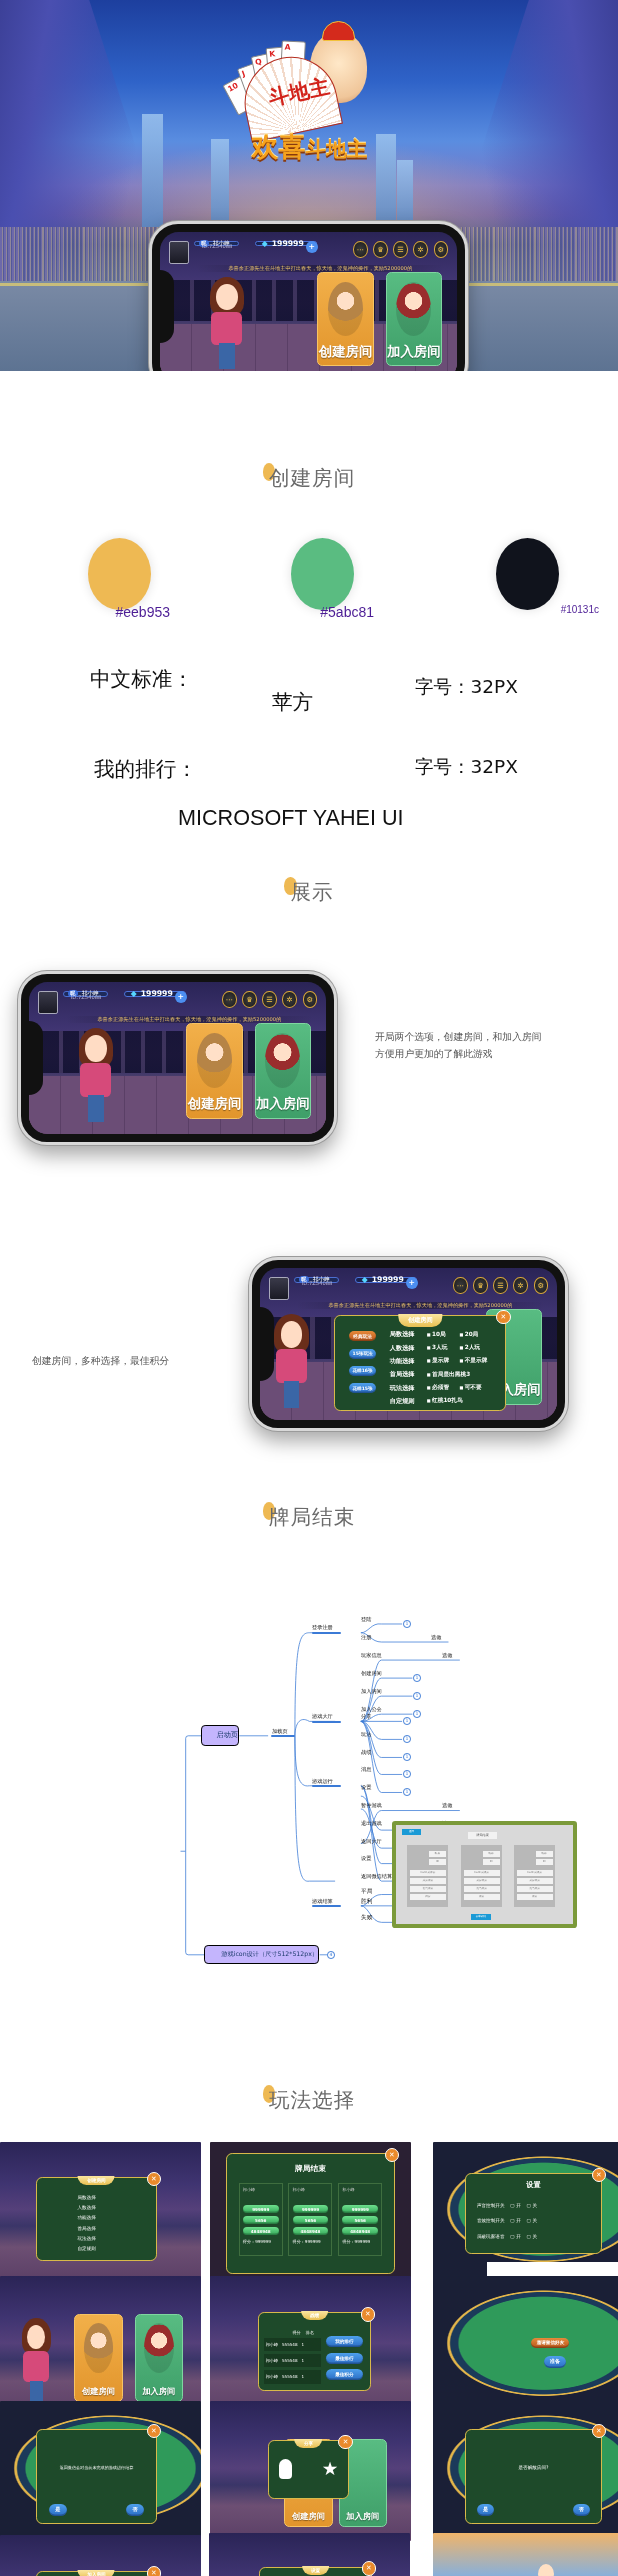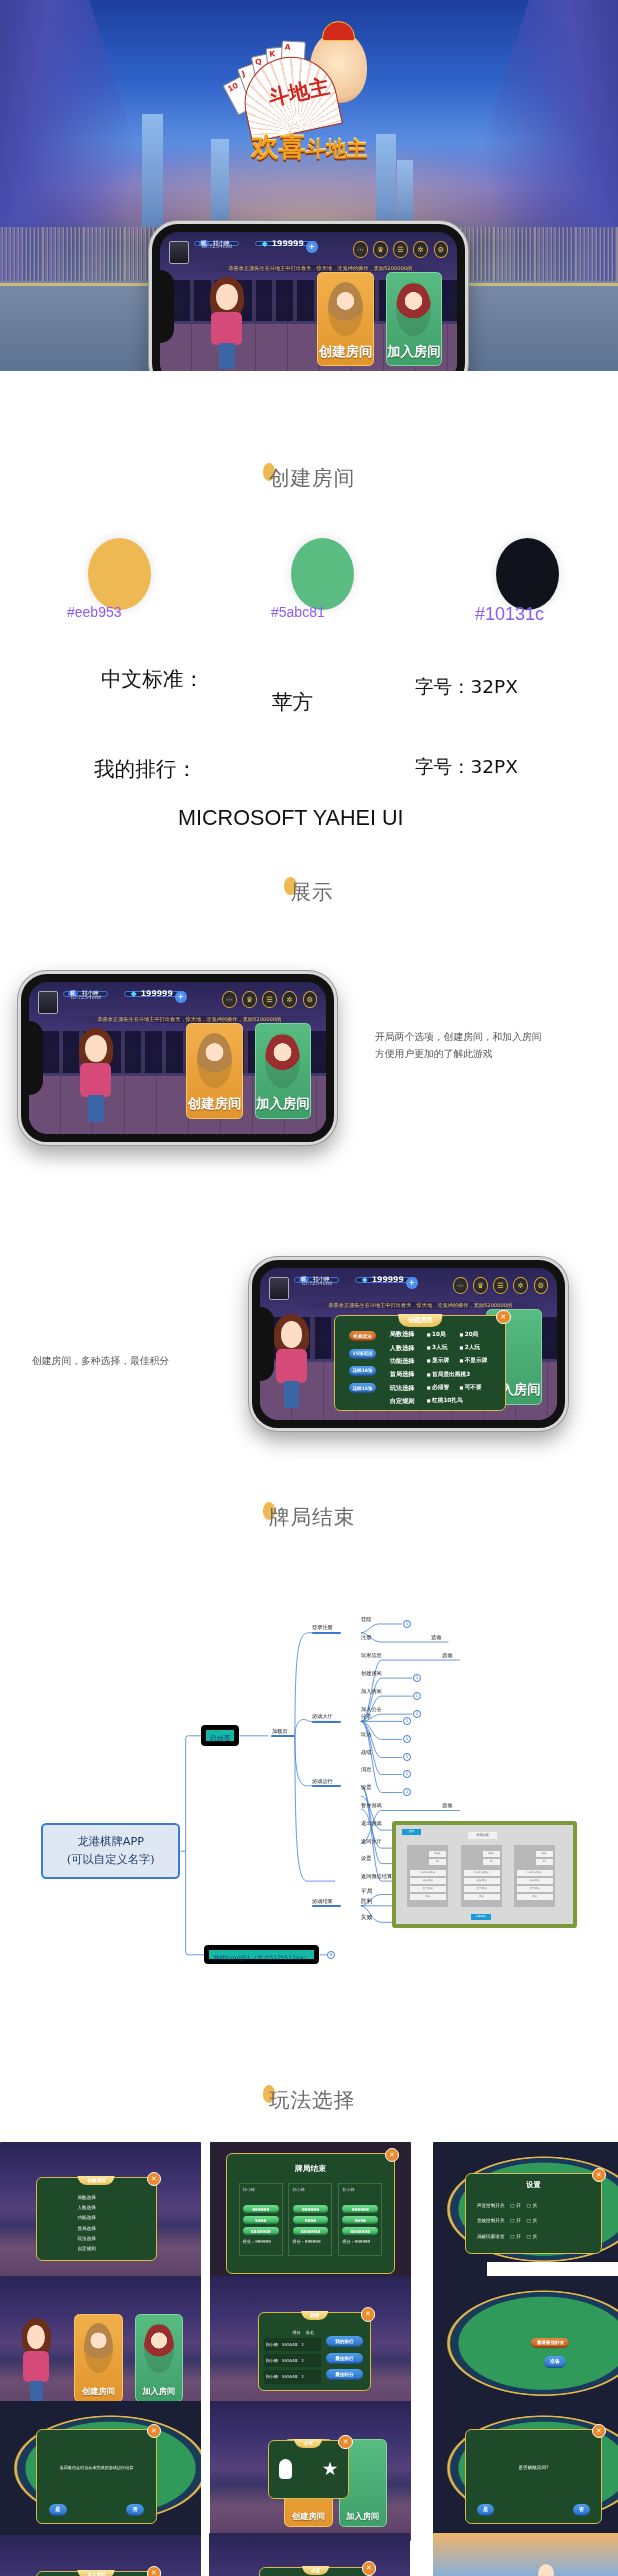--- a/index.html
+++ b/index.html
@@ -64,28 +64,28 @@
 .pill.green{background:linear-gradient(#6ee08e,#34a858)}
 .opt-row{display:flex;align-items:center;color:#fff;font-size:6.2px;font-weight:bold;margin-bottom:8%}
 .opt-row .lbl{width:34%}
 .opt-row .v{width:30%;font-size:5.7px}
 .opt-row .v:before{content:"■ ";color:#fff;font-size:4.1px}
 
 .sec-title{position:absolute;left:0;width:618px;text-align:center;font-size:20.6px;color:#6a6a6a;font-family:"DejaVu Sans",sans-serif;letter-spacing:1px}
 .sec-title .dot{display:inline-block;width:12.4px;height:17.5px;border-radius:50%;background:#eeb953;vertical-align:top;margin-right:-6.2px;position:relative;top:-1px}
 .sec-title .txt{position:relative}
 .swatch{position:absolute;top:538px;width:63px;height:72px;border-radius:50%;box-shadow:0 0 10.3px rgba(0,0,0,.12)}
-.swatch-label{position:absolute;top:603px;width:103px;text-align:left;font-size:15.5px;color:#8b5cf6;font-family:"Liberation Sans",sans-serif}
+.swatch-label{position:absolute;top:603px;width:103px;text-align:right;font-size:15.5px;color:#4c1d95;font-family:"Liberation Sans",sans-serif}
 .spec{position:absolute;font-size:20.6px;color:#111;font-family:"DejaVu Sans",sans-serif}
 .spec-size{position:absolute;font-size:18.5px;color:#111;font-family:"DejaVu Sans",sans-serif}
 .desc{position:absolute;font-size:10.8px;color:#555;line-height:16.5px;font-family:Liberation Mono, monospace}
 
 #mindmap{left:31px;top:1540px;width:567px;height:438px}
 .mm-root{position:absolute;left:10.3px;top:283px;width:139px;height:56px;border:2.1px solid #3b7ad6;border-radius:5.2px;background:#dfe7f3;color:#1a3a6a;font-size:11.3px;text-align:center;padding-top:8.2px;line-height:17.5px}
-.mm-box{position:absolute;border:5px solid #000000;border-radius:4.1px;background:#14b8a6;color:#1a3a6a;font-size:6.7px;text-align:center}
+.mm-box{position:absolute;border:1px solid #000000;border-radius:4.1px;background:#c4b5fd;color:#1a3a6a;font-size:6.7px;text-align:right}
 .mm-lbl{position:absolute;font-size:5.2px;color:#111;white-space:nowrap}
 .mm-line{position:absolute;height:1.5px;background:#3b7ad6;border-radius:1px}
 .mm-badge{position:absolute;width:7.7px;height:7.7px;border-radius:50%;border:0.8px solid #3b7ad6;color:#3b7ad6;font-size:4.6px;text-align:center;line-height:6.2px;background:#fff}
 .mm-proto{position:absolute;left:361px;top:281px;width:185px;height:107px;background:#7b9a3a;border-radius:3.1px;padding:4.1px}
 .mm-proto .in{width:100%;height:100%;background:#d9d9d9;position:relative}
 .mm-col{position:absolute;top:19.6px;width:41px;height:62px;background:#b8b8b8}
 .mm-col i{position:absolute;left:2.6px;right:2.6px;height:6.2px;background:#f2f2f2;font-style:normal;font-size:2.6px;color:#777;text-align:center;line-height:6.2px}
 
 .shot{position:absolute;width:201px;height:140px;overflow:hidden;border-radius:1px}
 .shot.lobby{background:linear-gradient(180deg,#2a2456 0%,#3f3471 30%,#55407a 48%,#3a3568 60%,#6d4f73 75%,#5a3f66 100%)}
@@ -164,23 +164,23 @@
   </div>
 </section>
 
 <div class="sec-title" style="top:464px"><span class="dot"></span><span class="txt">创建房间</span></div>
 
 <div class="swatch" style="left:88px;background:#eeb953"></div>
 <div class="swatch" style="left:291px;background:#5abc81"></div>
 <div class="swatch" style="left:496px;background:#10131c"></div>
 <div class="swatch-label" style="left:67px;top:604px;font-size:14px">#eeb953</div>
 <div class="swatch-label" style="left:271px;top:604px;font-size:14px">#5abc81</div>
-<div class="swatch-label" style="left:475px;top:604px;font-size:18px">#10131c</div>
-
-<div class="spec" style="left:101px;top:665px">中文标准：</div>
+<div class="swatch-label" style="left:496px;top:604px;font-size:10px">#10131c</div>
+
+<div class="spec" style="left:90px;top:665px">中文标准：</div>
 <div class="spec" style="left:272px;top:688px">苹方</div>
 <div class="spec-size" style="left:415px;top:674px">字号：32PX</div>
 <div class="spec" style="left:94px;top:755px">我的排行：</div>
 <div class="spec-size" style="left:415px;top:754px">字号：32PX</div>
 <div class="spec" style="left:178px;top:805px;font-family:'Liberation Sans',sans-serif;font-size:21.6px">MICROSOFT YAHEI UI</div>
 
 <div class="sec-title" style="top:878px"><span class="dot"></span><span class="txt">展示</span></div>
 
 <div class="phone" style="left:18px;top:971px;width:319px;height:174px">
   <div class="notch"></div>
@@ -345,24 +345,20 @@
 
       <path d="M640 662 C655 662 660 640 680 640 H720" transform="translate(0,48)"></path>
       <path d="M640 710 H720"></path>
       <path d="M640 710 C655 710 660 742 680 742 H720"></path>
 
       <path d="M560 805 H575"></path>
     </g>
     <path d="M726 672 H738 V748 H726 M738 712 H748" stroke="#a8c87a" stroke-width="4" fill="none"></path>
   </svg>
 
-  <div class="mm-root">
-    <div>龙港棋牌APP</div>
-    <div>(可以自定义名字)</div>
-  </div>
   <div class="mm-box" style="left:170px;top:185px;width:38px;height:20.6px;line-height:18.5px;font-size:7.2px">启动页</div>
   <div class="mm-lbl" style="left:241px;top:188px">加载页</div>
   <div class="mm-line" style="left:240px;top:195px;width:24px"></div>
   <div class="mm-box" style="left:173px;top:405px;width:115px;height:18.5px;line-height:16.5px;font-size:6.2px">游戏icon设计（尺寸512*512px）</div>
   <div class="mm-badge" style="left:296px;top:411px">4</div>
 
   <div class="mm-lbl" style="left:281px;top:84px">登录注册</div>
   <div class="mm-line" style="left:281px;top:92px;width:29px"></div>
   <div class="mm-lbl" style="left:281px;top:173px">游戏大厅</div>
   <div class="mm-line" style="left:281px;top:181px;width:29px"></div>

